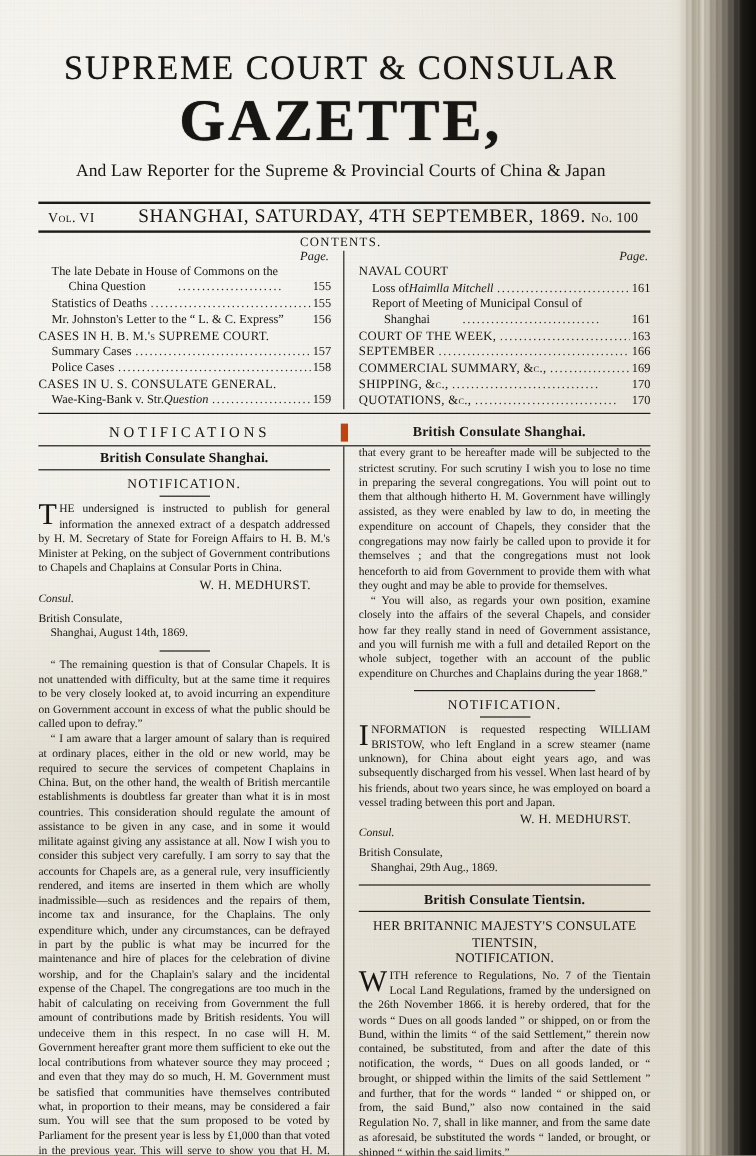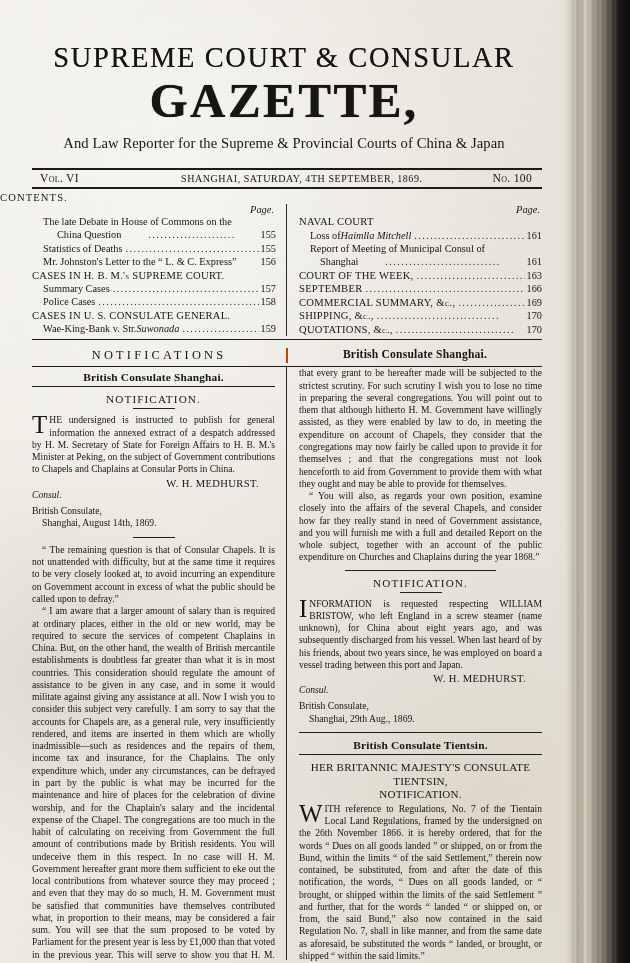--- a/index.html
+++ b/index.html
@@ -95,27 +95,27 @@
   
   .volbar {
     margin: 16px 26px 0 32px;
     border-top: 2.2px solid #1d1a17;
     border-bottom: 2.2px solid #1d1a17;
     padding: 2px 0 2px 0;
     display: flex; align-items: baseline; justify-content: space-between;
     font-size: 11.6px;
   }
   .volbar .vol { letter-spacing: .3px; padding-left: 8px; }
-  .volbar .place { letter-spacing: .55px; font-size: 10px; margin-left: 32px; }
+  .volbar .place { letter-spacing: .55px; font-size: 16px; margin-left: 32px; }
   .volbar .no { letter-spacing: .3px; padding-right: 10px; }
   .sc { font-variant: small-caps; }
 
   
   .contents-title {
-    font-size: 10.6px; letter-spacing: 1.1px;
+    text-align: center; font-size: 10.6px; letter-spacing: 1.1px;
     margin-top: 3px; margin-bottom: 1px;
   }
   .contents {
     margin: 0 26px 0 32px;
     display: flex;
     border-bottom: 1.4px solid #1d1a17;
     padding-bottom: 3px;
   }
   .ccol { width: 50%; box-sizing: border-box; }
   .ccol.left { padding-right: 10px; border-right: 1px solid #2a2724; }
@@ -143,21 +143,21 @@
   
   .band {
     margin: 5px 26px 0 32px;
     text-align: center;
     font-size: 12.4px;
     letter-spacing: 3.2px;
     padding: 3px 0 3px 0;
     border-bottom: 1.3px solid #1d1a17;
   }
   .band-split { display: flex; }
-  .band-split .bl { width: 50%; border-right: 2px solid #c2410c; }
+  .band-split .bl { width: 50%; border-right: 6px solid #c2410c; }
   .band-split .br { width: 50%; }
   .band .br-title {
     letter-spacing: .2px; font-size: 11.6px; font-weight: 700;
   }
 
   
   .body {
     margin: 0 26px 0 32px;
     display: flex;
     height: 593px;
@@ -276,21 +276,21 @@
           <span class="pg">157</span>
         </div>
         <div class="centry">
           <span class="t">Police Cases</span>
           <span class="dots">...........................................</span>
           <span class="pg">158</span>
         </div>
         <div class="chead">CASES IN U. S. CONSULATE GENERAL.</div>
         <div class="centry">
           <span class="t">Wae-King-Bank v. Str. </span>
-          <span class="t it">Suwonada</span>
+          <span class="t it">Question</span>
           <span class="dots">........................</span>
           <span class="pg">159</span>
         </div>
       </div>
 
       <div class="ccol right">
         <div class="pagehdr">Page.</div>
 
         <div class="chead">NAVAL COURT</div>
         <div class="centry">

